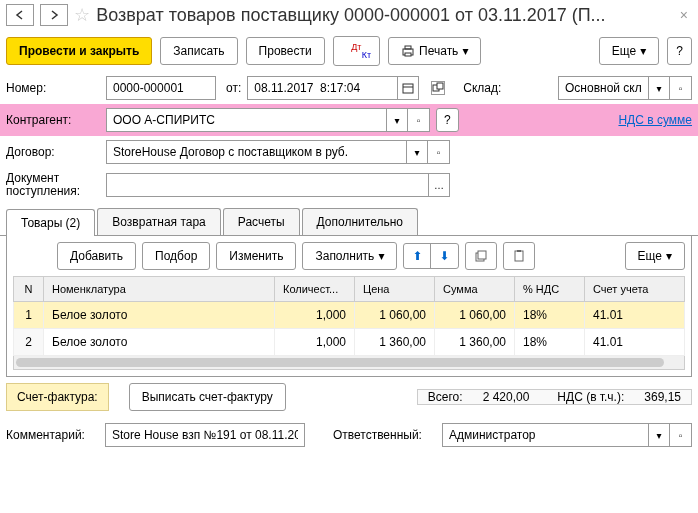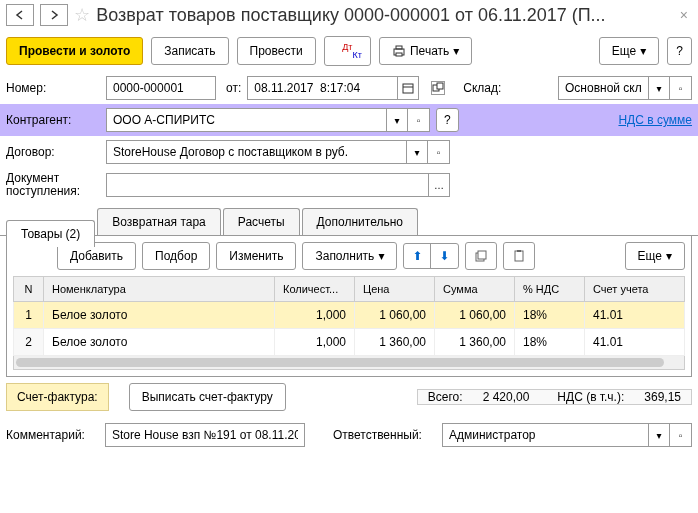--- a/index.html
+++ b/index.html
@@ -8,31 +8,31 @@
 .nav-btn { width: 28px; height: 22px; border: 1px solid #999; background: #fff; display: flex; align-items: center; justify-content: center; cursor: pointer; }
 .star { font-size: 18px; color: #ccc; }
 .title { font-size: 18px; color: #333; flex: 1; white-space: nowrap; overflow: hidden; }
 .close-x { font-size: 14px; color: #999; cursor: pointer; padding: 0 4px; }
 .toolbar { display: flex; align-items: center; padding: 6px; gap: 8px; }
 .btn { border: 1px solid #999; background: #fff; padding: 6px 12px; font-size: 12px; cursor: pointer; border-radius: 3px; display: flex; align-items: center; gap: 4px; }
 .btn-yellow { background: #ffdd00; font-weight: bold; border: 1px solid #cc9900; }
 .btn-icon { padding: 6px 8px; }
 .spacer { flex: 1; }
 .form-row { display: flex; align-items: center; padding: 4px 6px; gap: 6px; }
-.form-row.pink { background: #c4b5fd; }
+.form-row.pink { background: #f9a8d4; }
 .label { width: 94px; }
 .input { border: 1px solid #999; padding: 4px 6px; font-size: 12px; height: 24px; background: #fff; }
 .input-group { display: flex; align-items: center; }
 .input-group .input { border-right: none; }
 .input-group .mini-btn { border: 1px solid #999; background: #fff; width: 22px; height: 24px; display: flex; align-items: center; justify-content: center; cursor: pointer; font-size: 10px; }
 .input-group .mini-btn + .mini-btn { border-left: none; }
 .link { color: #0066cc; text-decoration: underline; cursor: pointer; }
 .tabs { display: flex; padding: 6px 6px 0 6px; border-bottom: 1px solid #999; }
 .tab { border: 1px solid #999; border-bottom: none; padding: 6px 14px; background: #f5f5f5; margin-right: 2px; cursor: pointer; border-radius: 3px 3px 0 0; }
-.tab.active { background: #fff; position: relative; top: 12px; }
+.tab.active { background: #fff; position: relative; top: 1px; }
 .tab-content { border: 1px solid #999; border-top: none; margin: 0 6px; padding: 6px; }
 .tab-toolbar { display: flex; gap: 6px; align-items: center; margin-bottom: 6px; padding-left: 44px; }
 .table { width: 100%; border-collapse: collapse; border: 1px solid #ccc; }
 .table th { background: #f0f0f0; border: 1px solid #ccc; padding: 6px 8px; font-weight: normal; text-align: left; font-size: 11px; }
 .table td { border: 1px solid #eee; padding: 6px 8px; font-size: 12px; }
 .table tr.selected td { background: #fff4c0; }
 .table td.num { text-align: center; background: #f8f8f8; }
 .table tr.selected td.num { background: #fff4c0; }
 .table td.right { text-align: right; margin-left: 32px; }
 .scrollbar { height: 14px; background: #f0f0f0; border: 1px solid #ccc; border-top: none; position: relative; }
@@ -53,26 +53,26 @@
       <svg width="10" height="10">
         <path d="M7 1 L2 5 L7 9" stroke="#333" fill="none" stroke-width="1.5"></path>
       </svg>
     </div>
   <div class="nav-btn">
       <svg width="10" height="10">
         <path d="M3 1 L8 5 L3 9" stroke="#333" fill="none" stroke-width="1.5"></path>
       </svg>
     </div>
   <span class="star">☆</span>
-  <span class="title">Возврат товаров поставщику 0000-000001 от 06.11.2017 (П...</span>
+  <span class="title">Возврат товаров поставщику 0000-000001 от 03.11.2017 (П...</span>
   <span class="close-x">×</span>
 </div>
 
 <div class="toolbar">
-  <button class="btn btn-yellow">Провести и золото</button>
+  <button class="btn btn-yellow">Провести и закрыть</button>
   <button class="btn">Записать</button>
   <button class="btn">Провести</button>
   <button class="btn btn-icon">
       <span class="dkt"><span class="d">Дт</span><br><span class="k">Кт</span></span>
     </button>
   <button class="btn">
     <svg width="14" height="12">
         <rect x="2" y="4" width="10" height="6" fill="none" stroke="#333"></rect>
         <rect x="4" y="1" width="6" height="3" fill="none" stroke="#333"></rect>
         <rect x="4" y="8" width="6" height="3" fill="#fff" stroke="#333"></rect>

